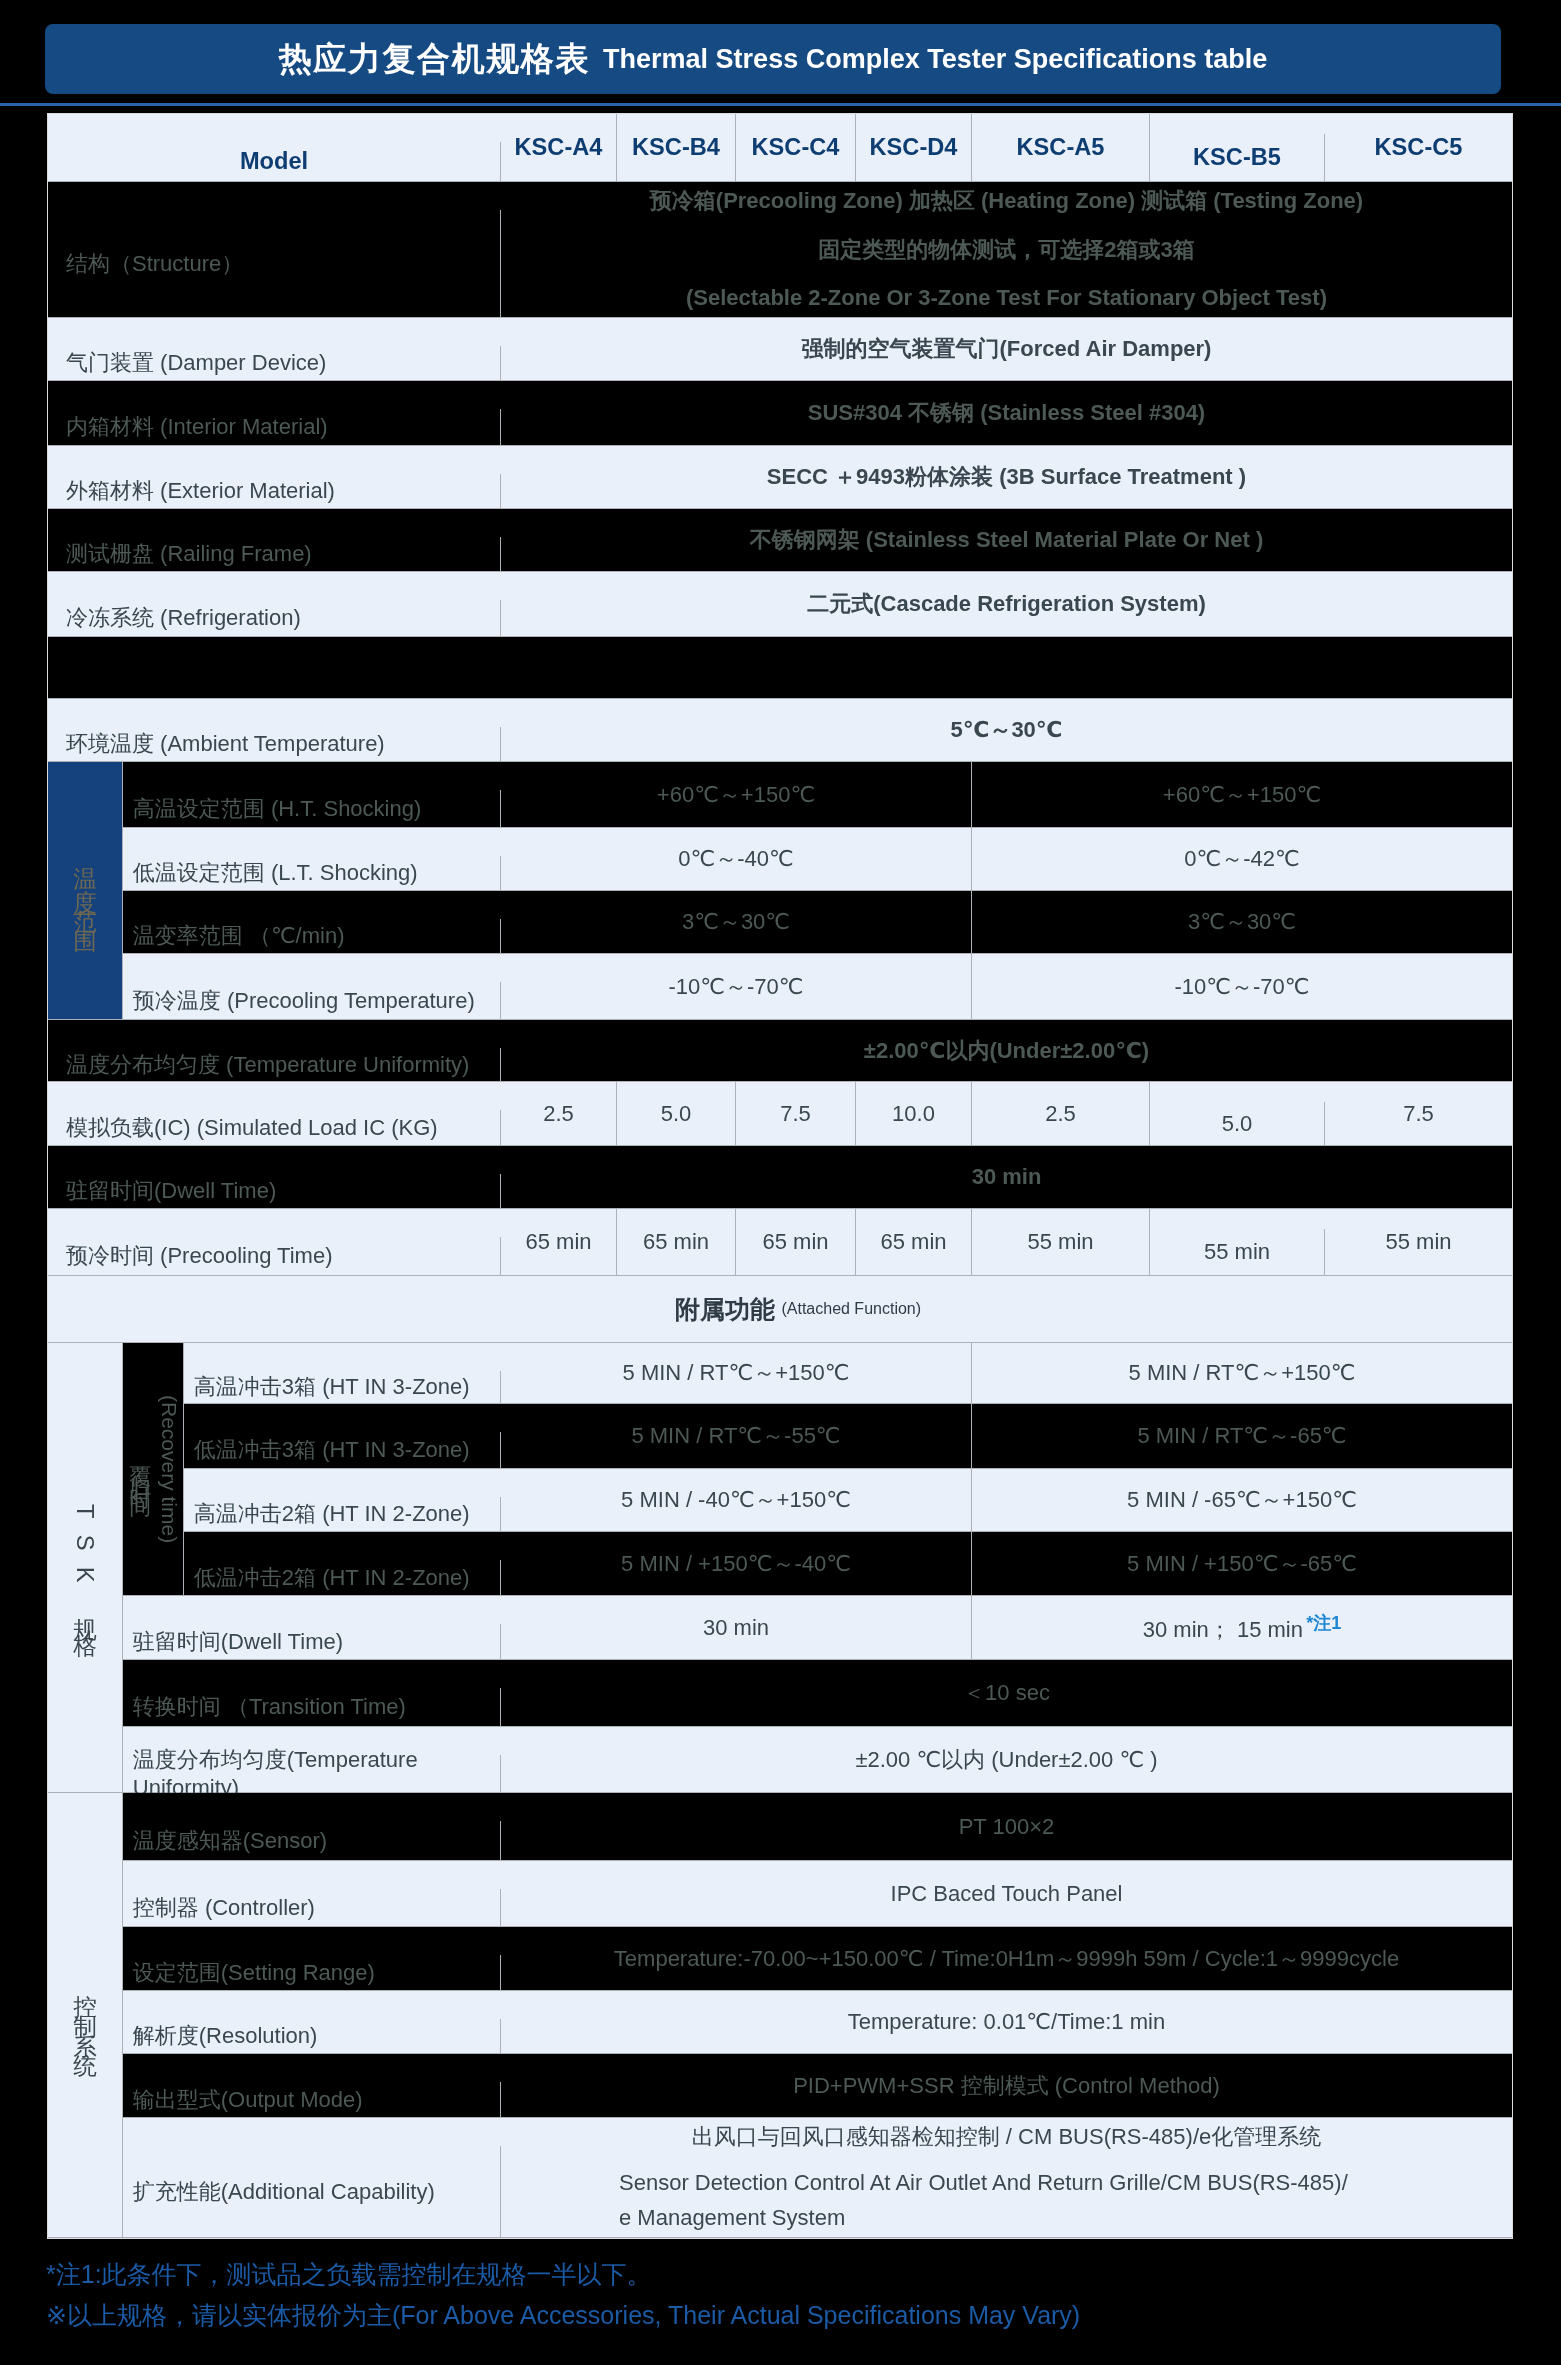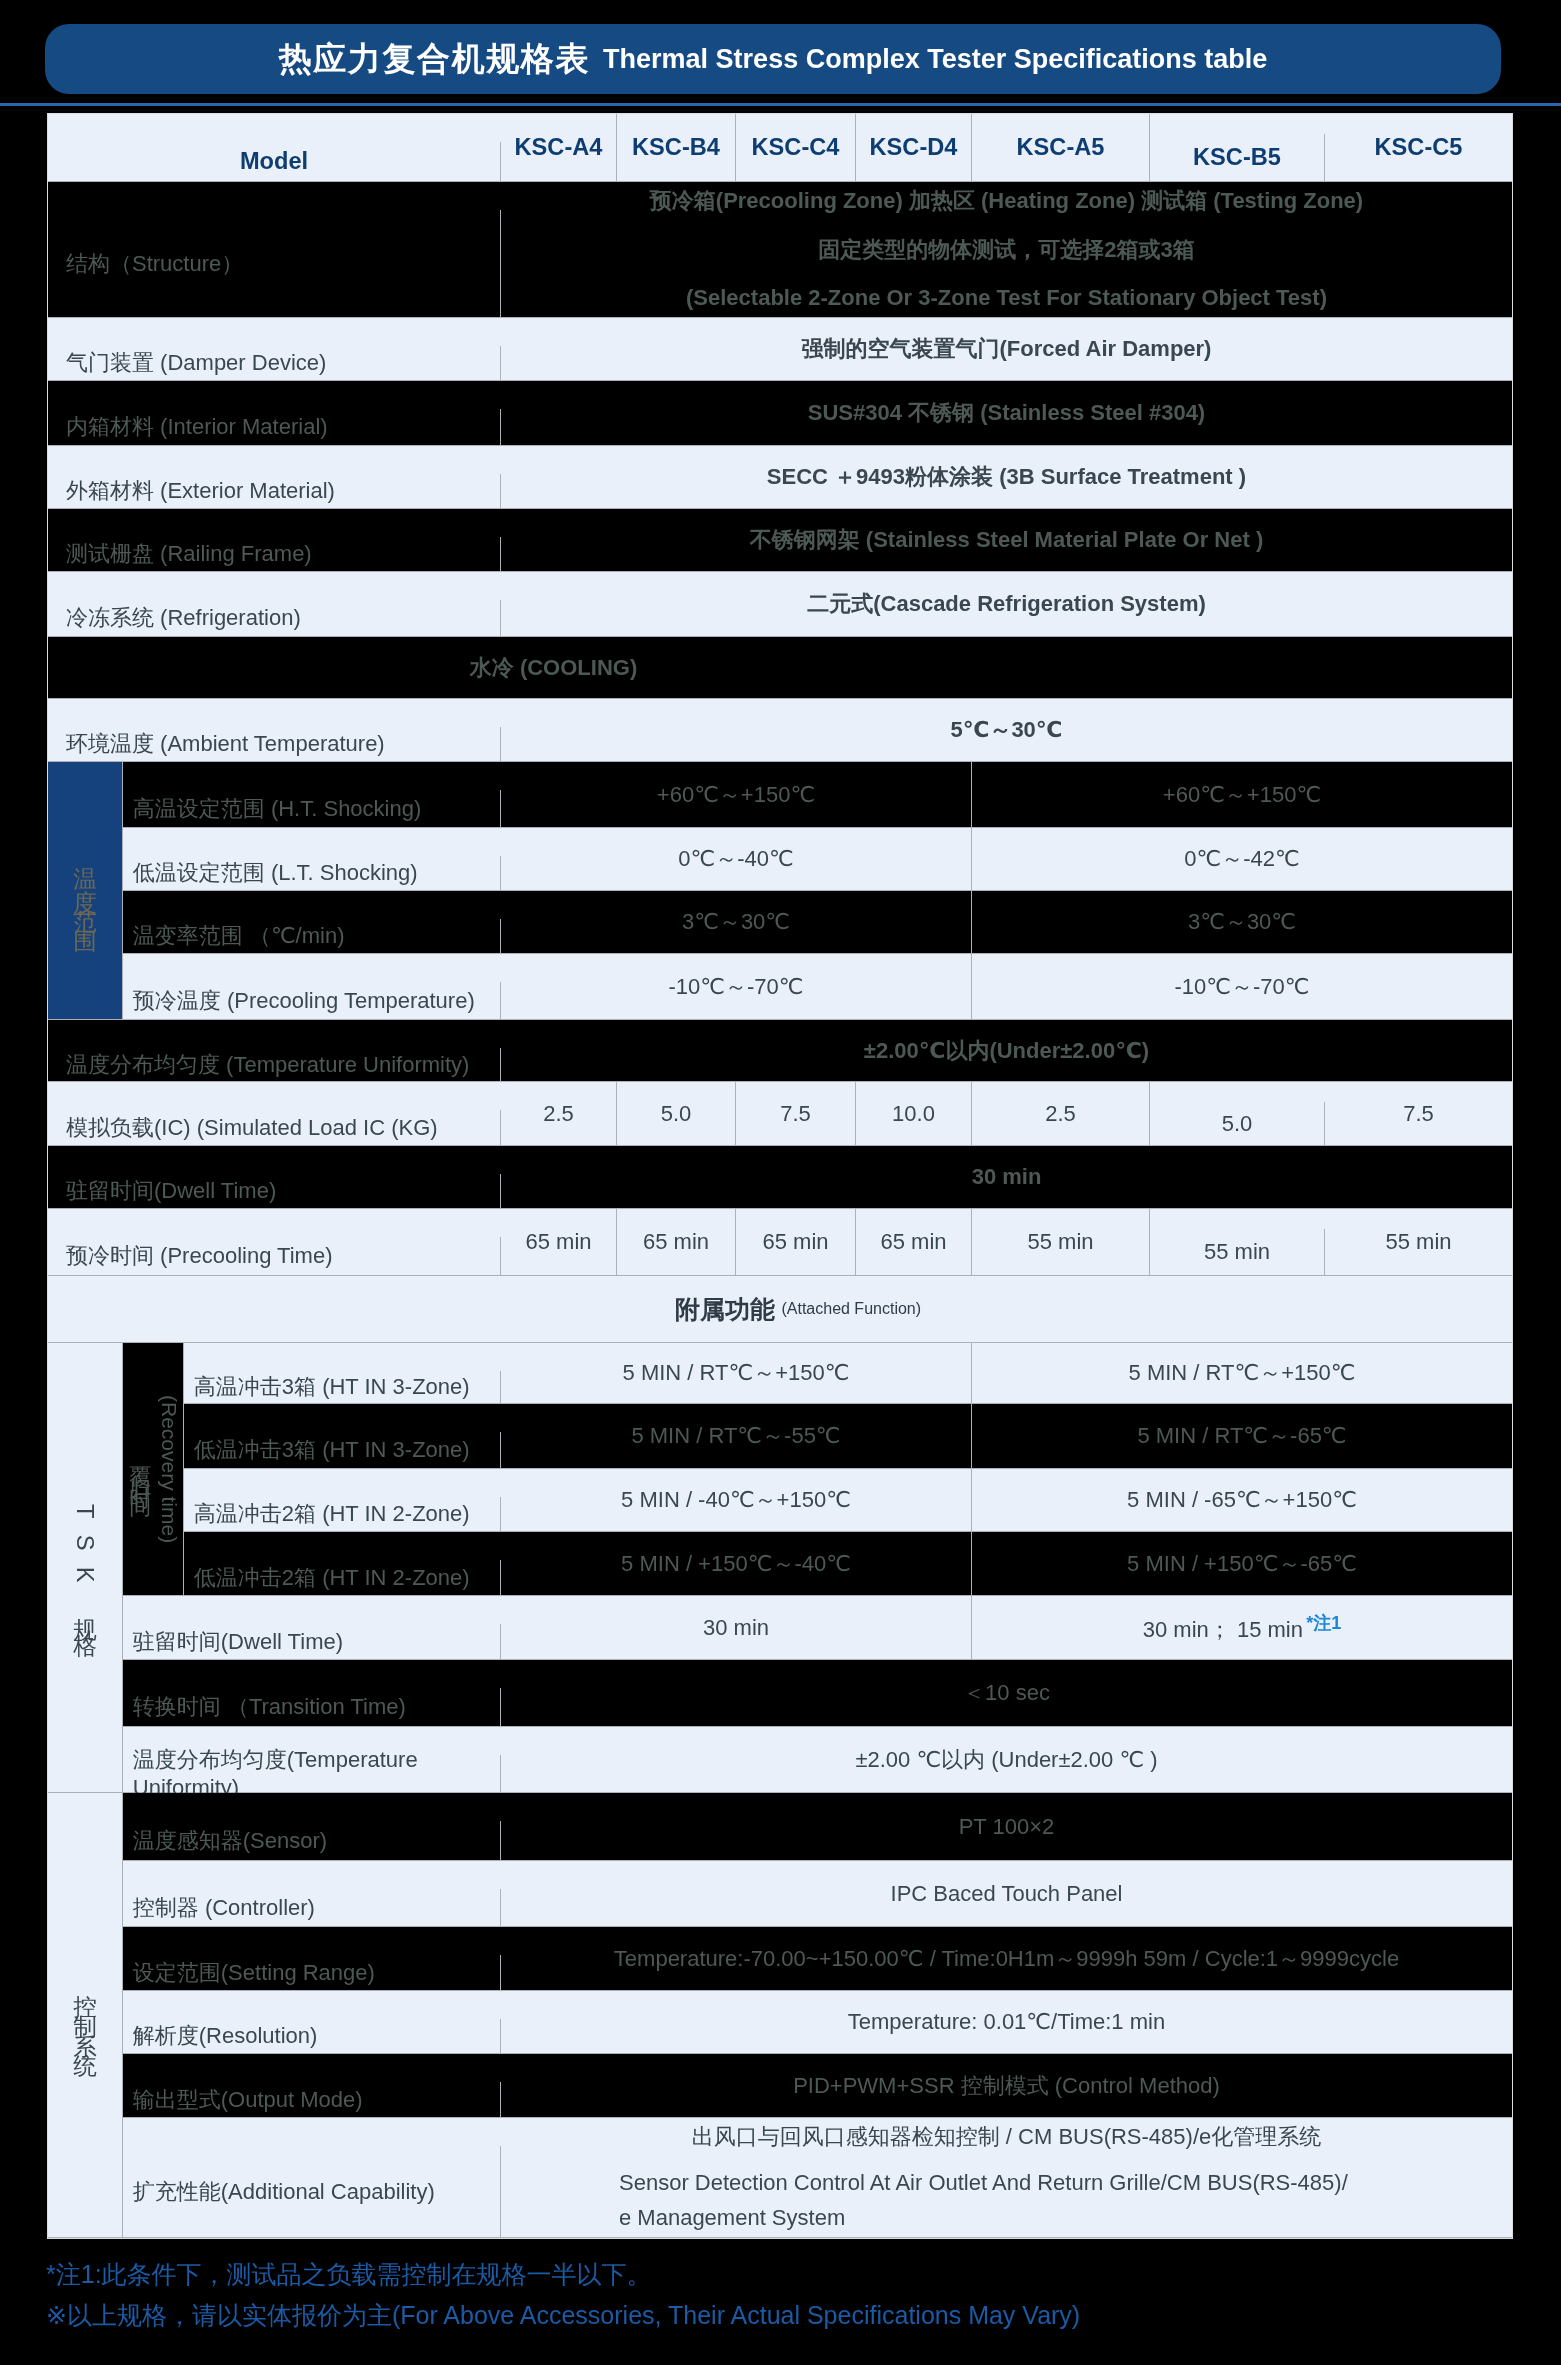--- a/index.html
+++ b/index.html
@@ -4,21 +4,21 @@
 <style>
   html,body{margin:0;padding:0;background:#000;}
   body{
     width:1561px;height:2366px;position:relative;
     font-family:"Liberation Sans","DejaVu Sans",sans-serif;
     -webkit-font-smoothing:antialiased;
   }
   
   .titlebar{
     position:absolute;left:45px;top:24.4px;width:1456px;height:70px;
-    background:#164a82;border-radius:24px;
+    background:#164a82;border-radius:8px;
     display:flex;align-items:center;justify-content:center;gap:13px;
   }
   .title-zh{color:#ffffff;font-size:33px;font-weight:bold;letter-spacing:1.6px;}
   .title-en{color:#ffffff;font-size:27px;font-weight:bold;}
   .title-divider{position:absolute;left:0;top:103px;width:1561px;height:3.3px;background:#2b66ad;}
 
   
   .spec-table{
     position:absolute;left:47px;top:113px;width:1464px;
     border:1.6px solid #d9dde1;background:#000;
@@ -134,21 +134,20 @@
   </div>
   <div class="row dark" style="height:63px">
     <div class="cell label w-label">测试栅盘 (Railing Frame)</div>
     <div class="cell w-all">不锈钢网架 (Stainless Steel Material Plate Or Net )</div>
   </div>
   <div class="row light" style="height:65px">
     <div class="cell label w-label">冷冻系统 (Refrigeration)</div>
     <div class="cell w-all">二元式(Cascade Refrigeration System)</div>
   </div>
   <div class="row dark" style="height:62px">
-    <div class="cell w-all">水冷 (COOLING)</div>
   </div>
   <div class="row light" style="height:63px">
     <div class="cell label w-label">环境温度 (Ambient Temperature)</div>
     <div class="cell w-all">5℃～30℃</div>
   </div>
 
   <div class="group">
     <div class="g-sidebar blue">
       <span class="vtext">温度范围</span>
     </div>

